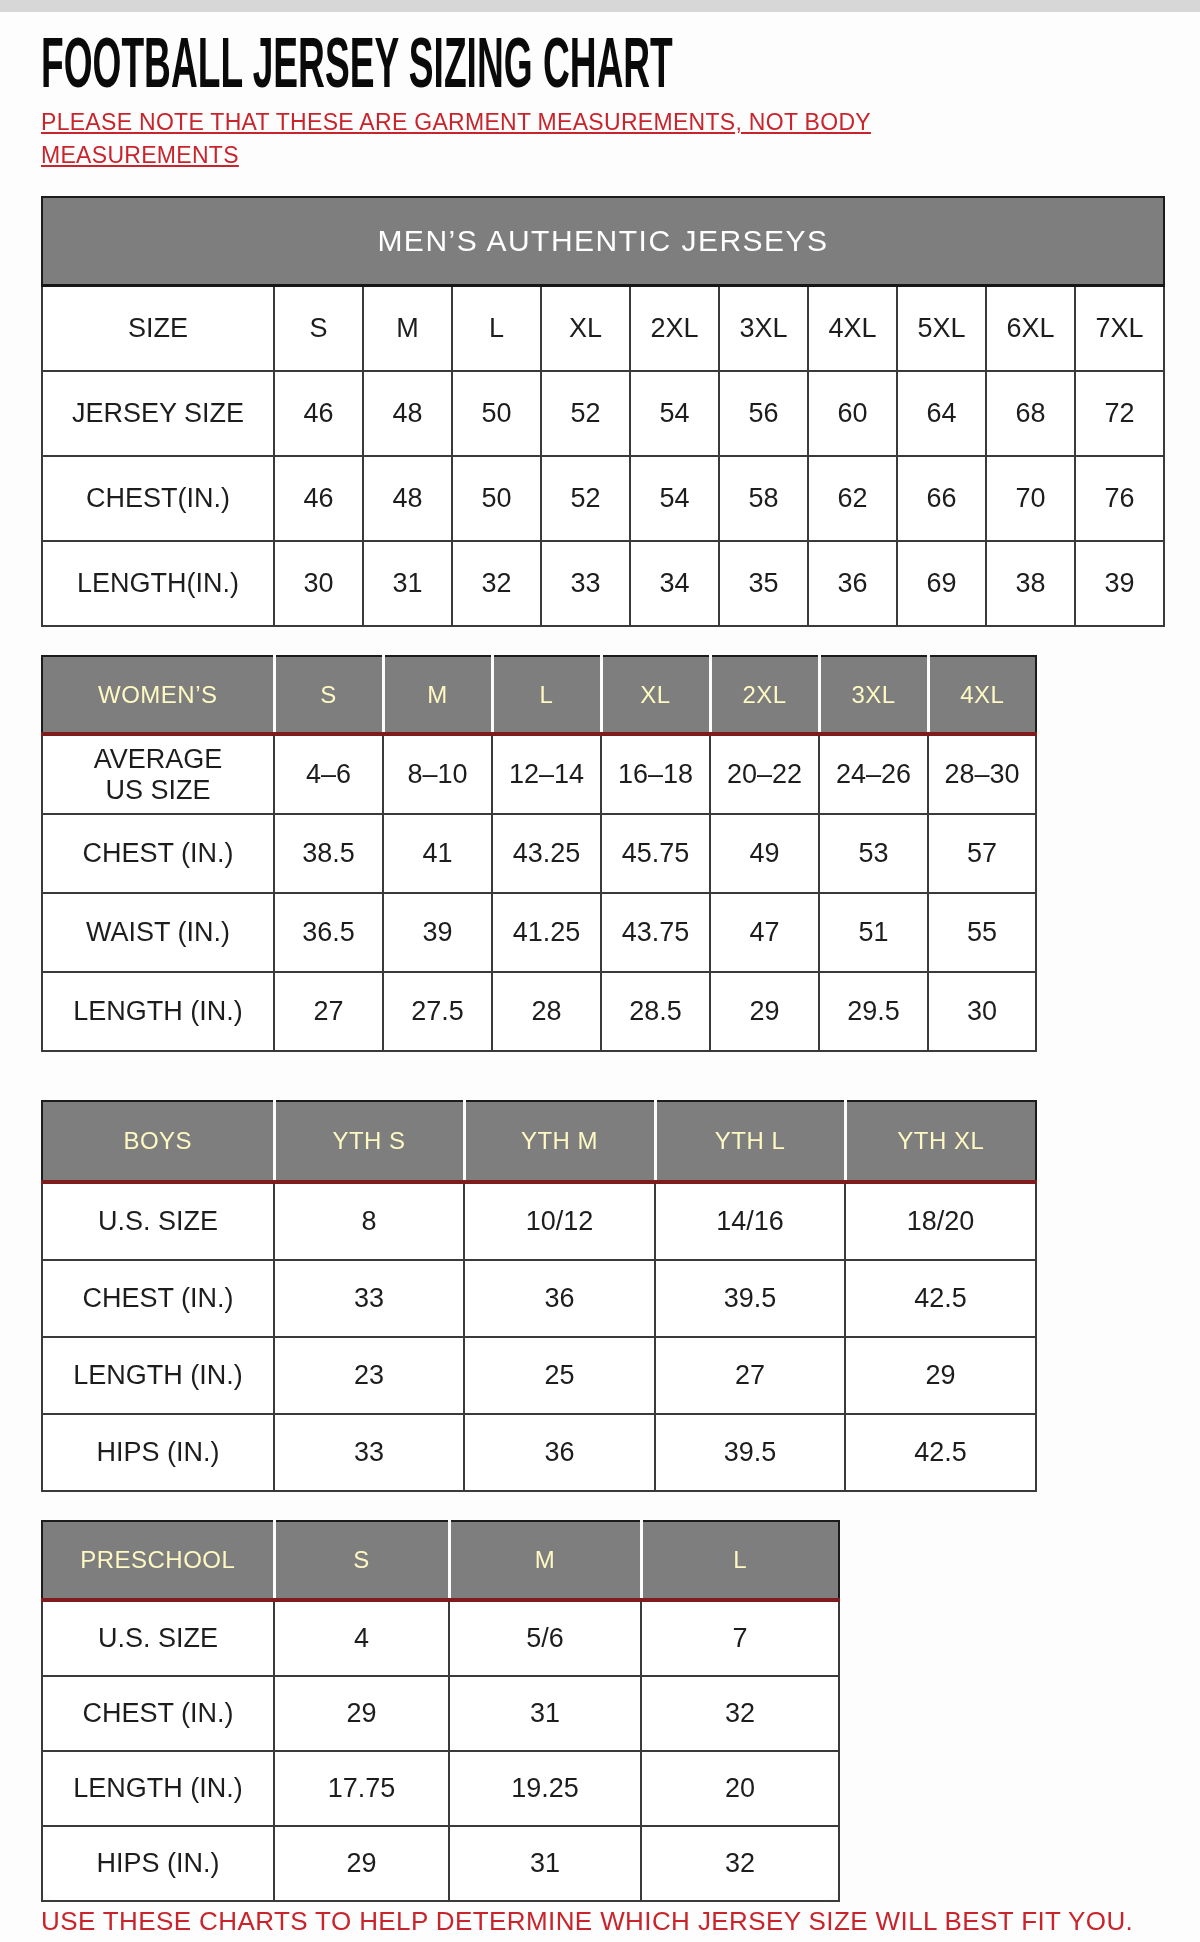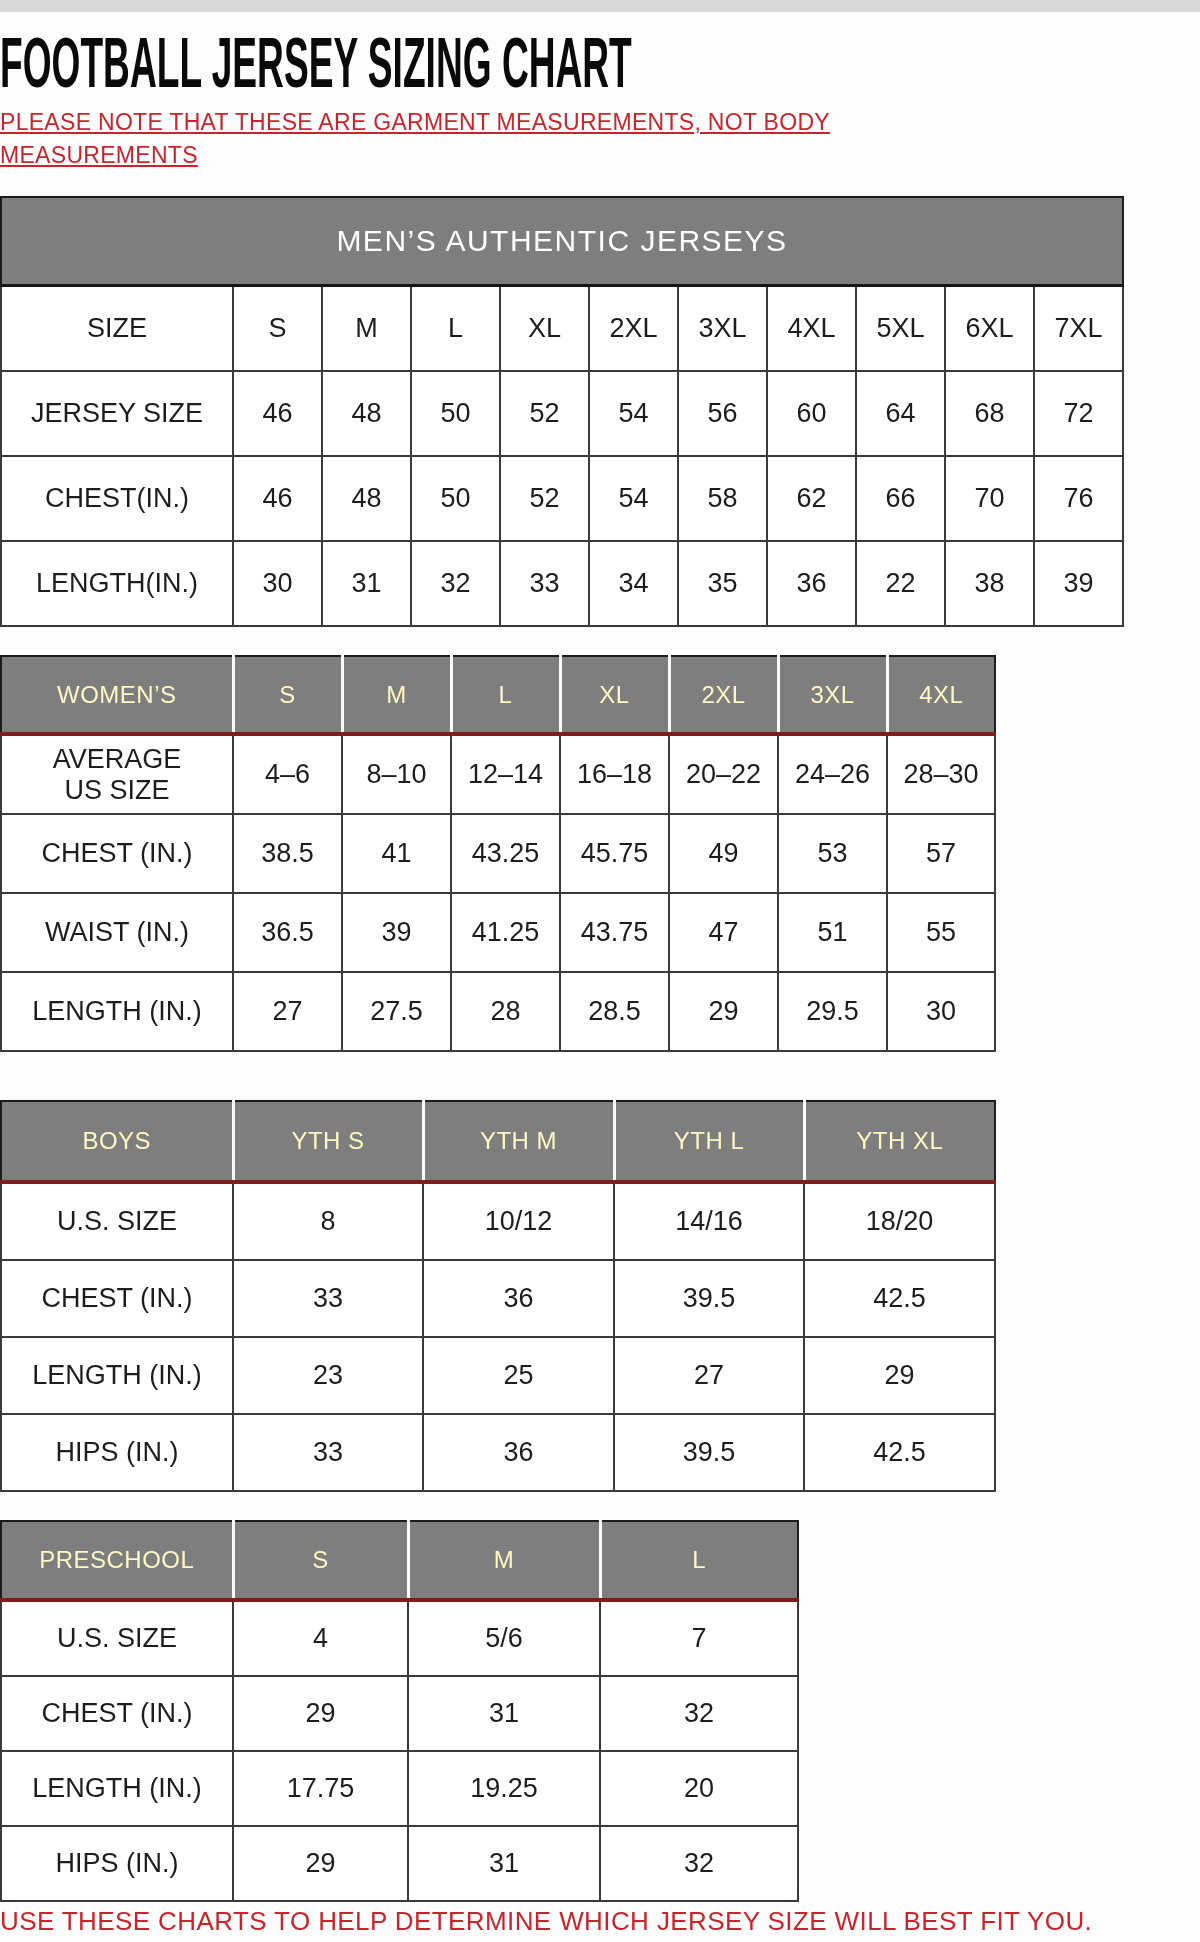--- a/index.html
+++ b/index.html
@@ -15,20 +15,21 @@
     height: 1942px;
     overflow: hidden;
     background: #fdfdfd;
   }
   .top-strip {
     height: 12px;
     width: 100%;
     background: #d7d7d7;
   }
   .content {
+    padding-left: 41px;
     padding-right: 20px;
   }
   .title {
     margin: 14px 0 0 0;
     height: 66px;
     overflow: visible;
   }
   .title span {
     display: inline-block;
     font-size: 64px;
@@ -177,21 +178,21 @@
           </tr>
           <tr>
             <td class="row-label">LENGTH(IN.)</td>
             <td>30</td>
             <td>31</td>
             <td>32</td>
             <td>33</td>
             <td>34</td>
             <td>35</td>
             <td>36</td>
-            <td>22</td>
+            <td>69</td>
             <td>38</td>
             <td>39</td>
           </tr>
         </tbody>
       </table>
 
     <table class="sizing-table womens" style="width: 994px;">
         <colgroup>
           <col style="width: 232px;">
           <col style="width: 109px;">

